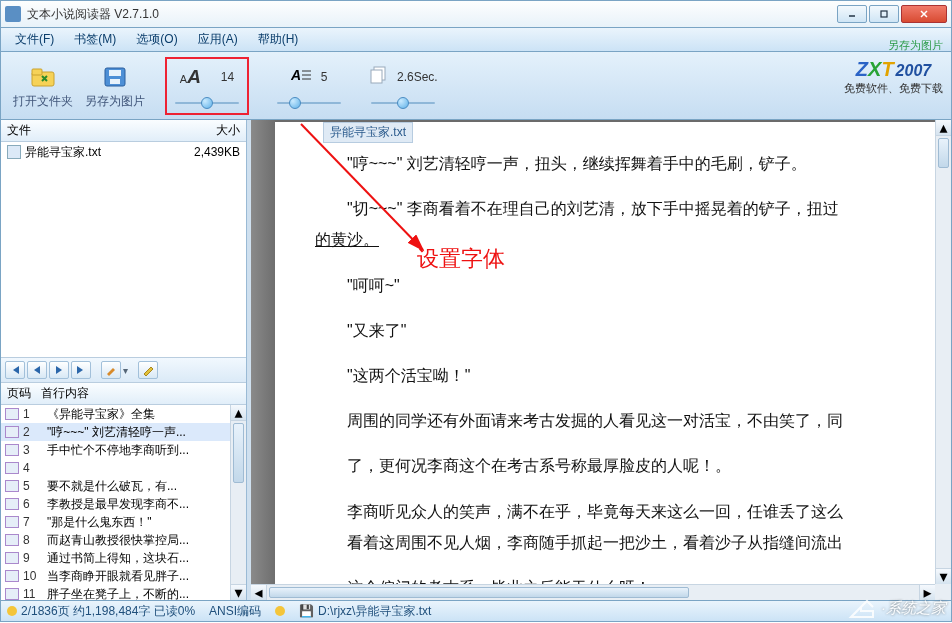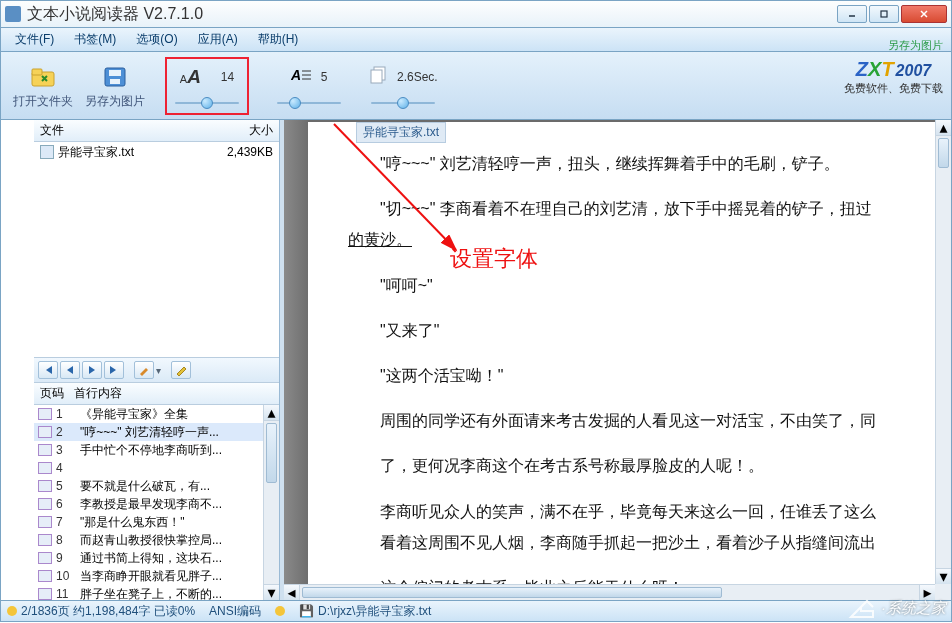--- a/index.html
+++ b/index.html
@@ -1,21 +1,21 @@
 <!DOCTYPE html>
 <html><head>
 <meta charset="utf-8">
 <style>
 * { margin: 0; padding: 0; box-sizing: border-box; font-family: "Microsoft YaHei", SimSun, sans-serif; }
 body { width: 952px; height: 623px; background: #fff; overflow: hidden; position: relative; }
 
 
 .titlebar { height: 28px; background: linear-gradient(#fdfefe, #e8f2f9); border: 1px solid #7aa4c4; display: flex; align-items: center; padding: 0 4px; }
 .titlebar .appicon { width: 16px; height: 16px; background: #5a8fc4; border-radius: 2px; margin-right: 6px; }
-.titlebar .title { font-size: 16px; color: #333; flex: 1; }
+.titlebar .title { font-size: 12px; color: #333; flex: 1; }
 .winbtns { display: flex; }
 .winbtn { width: 30px; height: 18px; margin-left: 2px; border: 1px solid #7aa4c4; background: linear-gradient(#f3f9fd,#cfe5f5); display:flex; align-items:center; justify-content:center; border-radius: 2px; }
 .winbtn.close { width: 46px; background: linear-gradient(#f07a6a,#d84b32); border-color:#a33; }
 .winbtn svg { width: 10px; height: 10px; }
 
 
 .menubar { height: 24px; background: linear-gradient(#eaf4fc,#cce3f6); border: 1px solid #7aa4c4; border-top: none; display: flex; align-items: center; padding: 0 4px; font-size: 12px; }
 .menubar .mitem { padding: 0 10px; color: #0a3d6b; cursor: pointer; }
 
 
@@ -28,21 +28,21 @@
 .tctrl .slider::before { content:""; position:absolute; left:0; right:0; top:5px; height:2px; background:#8fb7d8; border-radius:1px; }
 .tctrl .slider .thumb { position:absolute; top:0; width:12px; height:12px; border-radius:50%; background: radial-gradient(circle at 30% 30%, #c9eaff, #5fb1e8); border:1px solid #4a8cc2; }
 .fontbox { border: 2px solid #e23; padding: 4px 8px; }
 .brand { position: absolute; right: 8px; top: 6px; text-align: center; }
 .brand .bline1 { font-family: "Times New Roman", serif; font-size: 20px; font-style: italic; font-weight: bold; }
 .brand .bline1 .z { color:#2a63c6; } .brand .bline1 .x { color:#28a335; } .brand .bline1 .t { color:#e2a300; } .brand .bline1 .yr { color:#2050a0; font-size:16px; margin-left:2px;}
 .brand .bline2 { font-size: 11px; color:#333; }
 .freetag { position:absolute; right:8px; top:-14px; font-size:11px; color:#2a9a47; }
 
 
-.mainarea { display:flex; height: 481px; border: 1px solid #7aa4c4; border-top:none;padding-left:33px; }
+.mainarea { display:flex; height: 481px; border: 1px solid #7aa4c4; border-top:none; }
 .leftpane { width: 246px; display:flex; flex-direction:column; border-right:1px solid #9abad5; background:#fff; }
 .filehdr { height: 22px; display:flex; align-items:center; font-size:12px; background: linear-gradient(#fafdff,#e1eef9); border-bottom:1px solid #b9cddf; padding: 0 6px; }
 .filehdr .col1 { flex:1; } .filehdr .col2 { width: 60px; text-align:right; }
 .filerow { height: 20px; display:flex; align-items:center; font-size:12px; padding:0 6px; }
 .filerow .fi { width:14px; height:14px; margin-right:4px; background:#dce9f7; border:1px solid #8ab; }
 .filerow .fn { flex:1; } .filerow .fs { width:72px; text-align:right; }
 .filespace { flex:1; }
 .navbar { height: 26px; border-top:1px solid #b9cddf; border-bottom:1px solid #b9cddf; background: linear-gradient(#f1f8fe,#dbeaf7); display:flex; align-items:center; padding: 0 4px; gap:2px; }
 .navbtn { width:20px; height:18px; display:flex; align-items:center; justify-content:center; background: linear-gradient(#fff,#d8e8f5); border:1px solid #a2c0da; border-radius:2px; }
 .navbtn.sep { margin-left:8px; }

